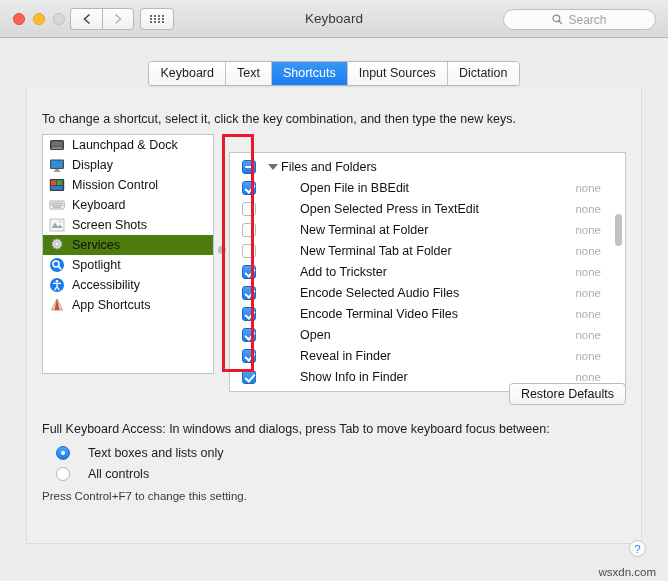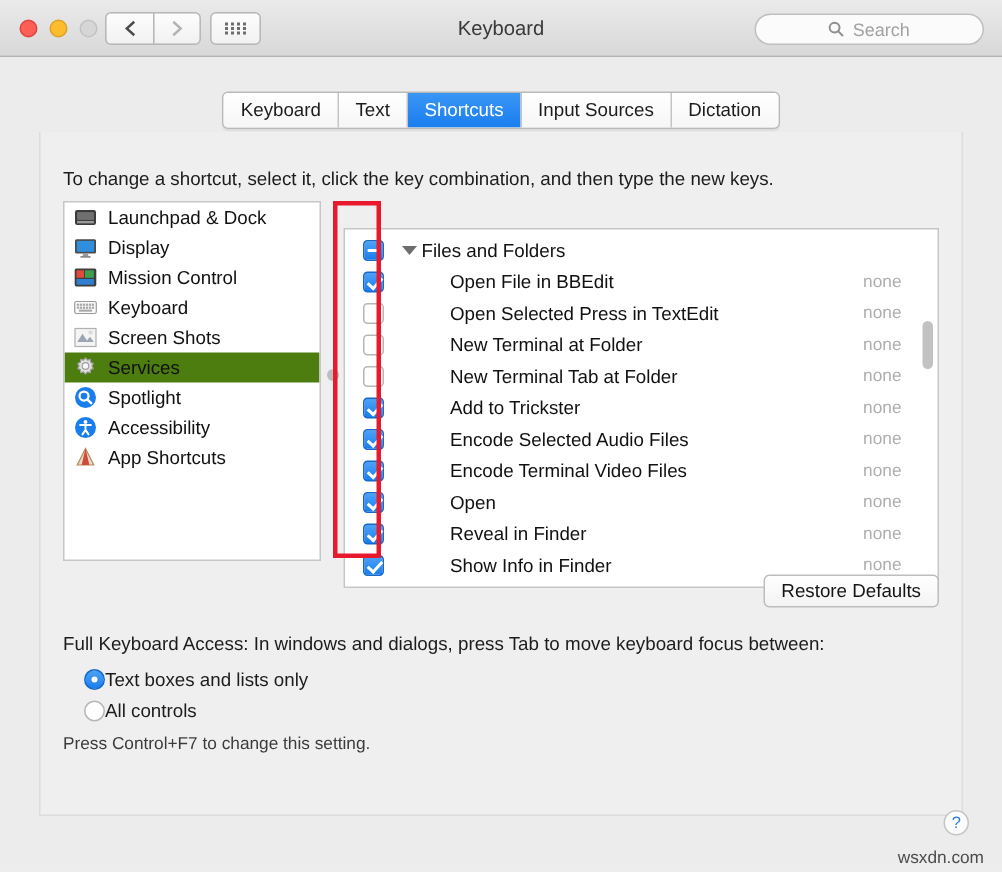--- a/index.html
+++ b/index.html
@@ -335,21 +335,21 @@
     left: 42px; top: 422px;
     font-size: 12.5px;
     color: #1c1c1c;
     white-space: nowrap;
   }
   .radio-row {
     position: absolute;
     left: 56px;
     display: flex;
     align-items: center;
-    gap: 0;
+    gap: 18px;
   }
   .radio-row.r1 { top: 446px; }
   .radio-row.r2 { top: 467px; }
   .radio {
     width: 14px; height: 14px;
     border-radius: 50%;
     box-sizing: border-box;
     display: block;
     position: relative;
   }

